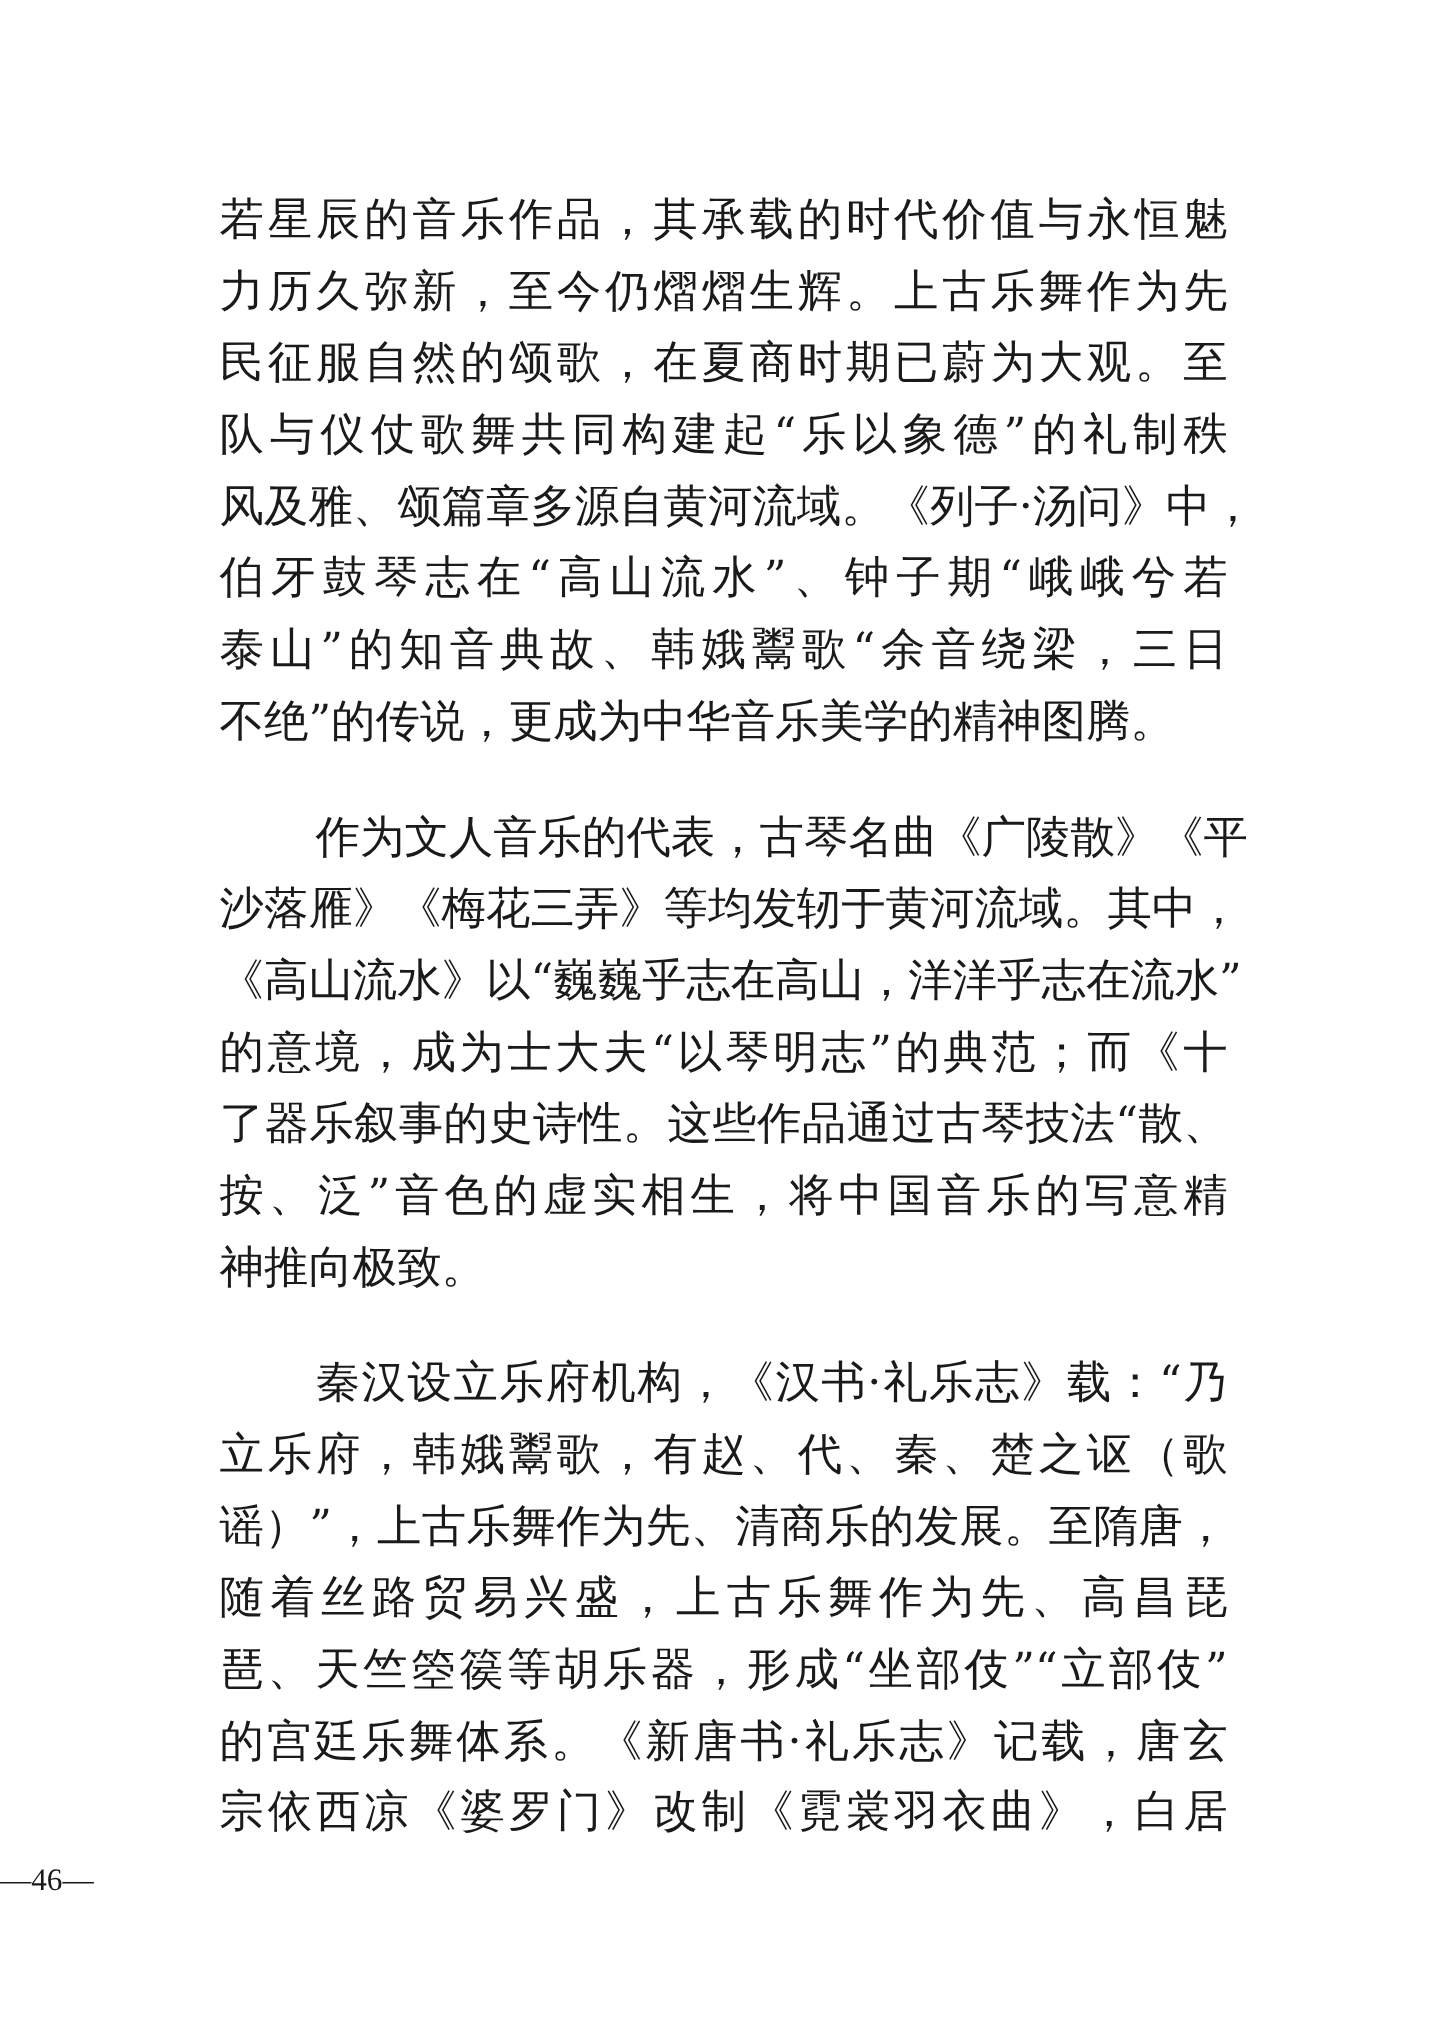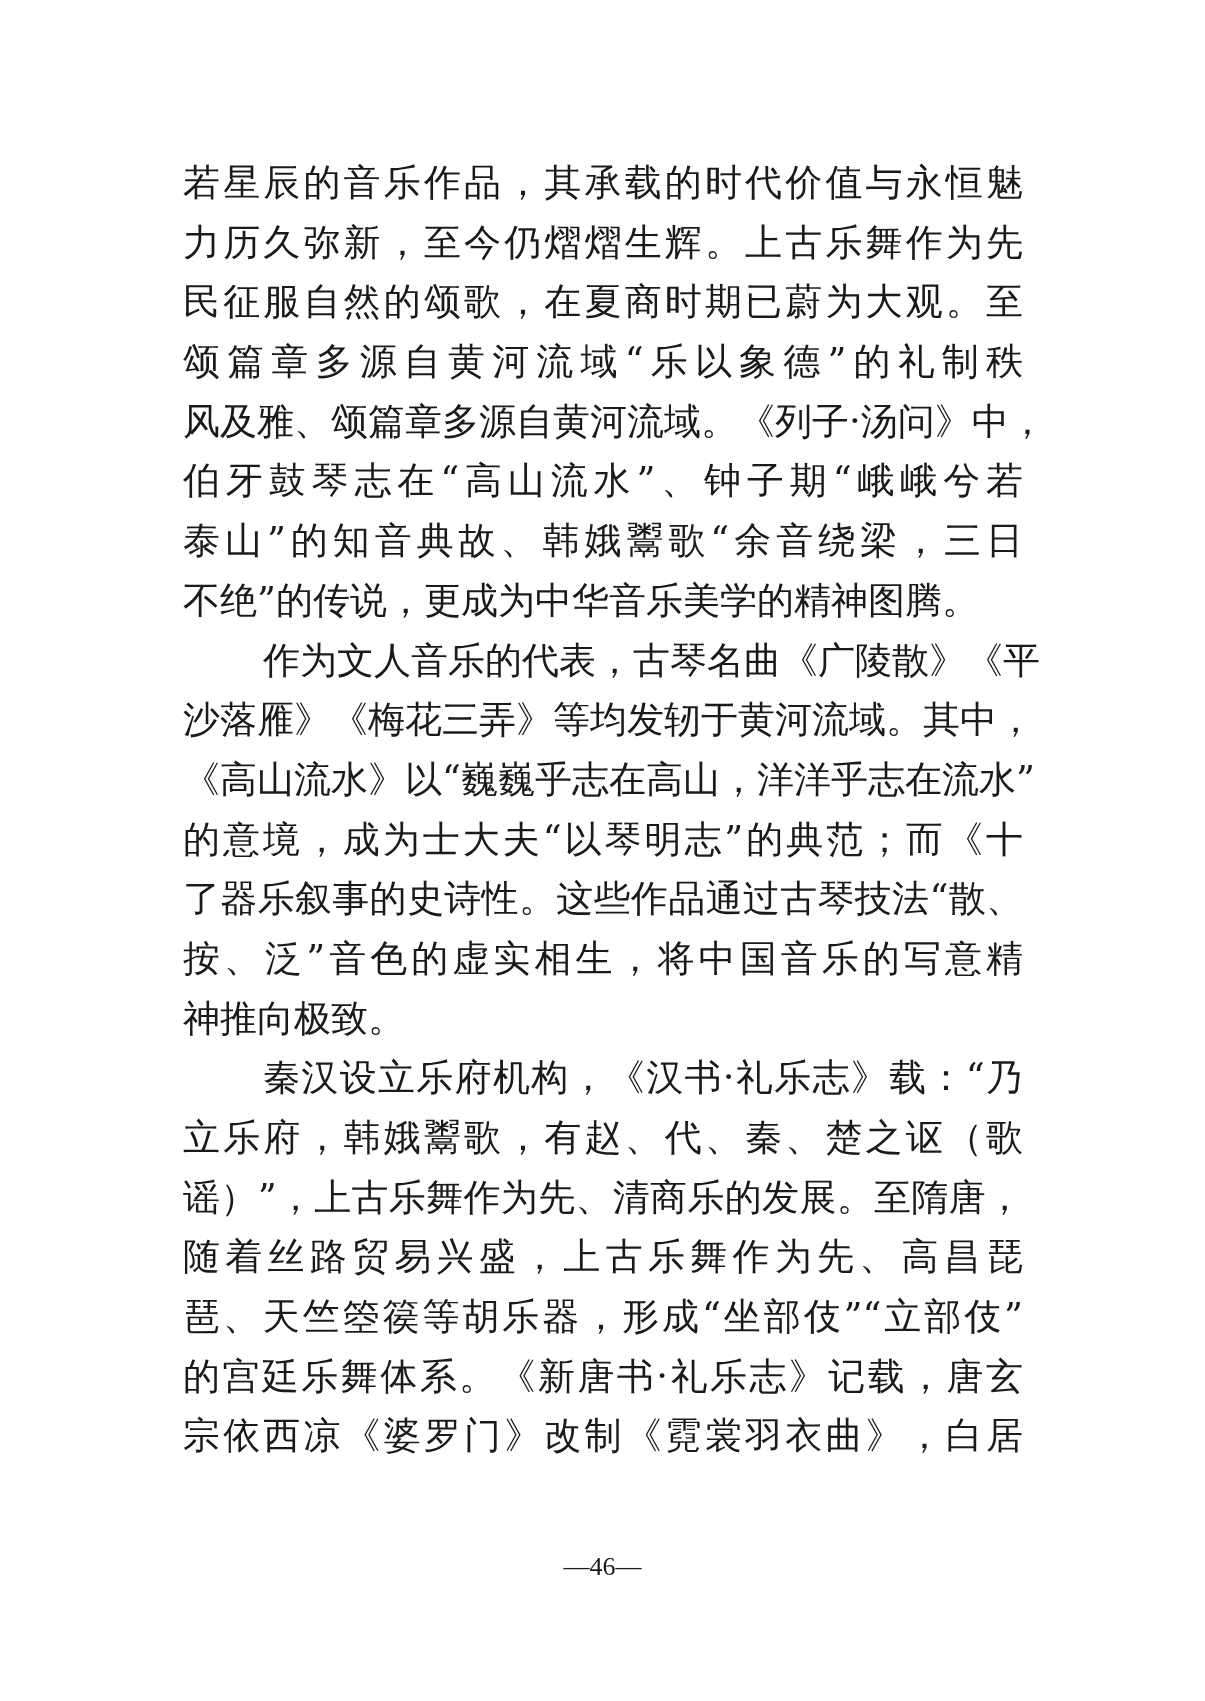--- a/index.html
+++ b/index.html
@@ -28,40 +28,40 @@
       white-space: nowrap;
       text-align: justify;
       text-align-last: justify;
       letter-spacing: 0;
     }
     .line.last {
       text-align-last: left;
     }
     .line.indent {
       padding-left: 80px;
+      margin-top: 37px;
     }
     .page-number {
       position: absolute;
       left: 0;
       width: 100%;
       top: 1552px;
-      text-align: center;
       font-size: 26px;
       color: #1a1a1a;
       font-family: "Liberation Serif", serif;
     }
   </style>
 </head>
 <body>
 
 <div class="page-body">
   <div class="line">若星辰的音乐作品，其承载的时代价值与永恒魅</div>
   <div class="line">力历久弥新，至今仍熠熠生辉。上古乐舞作为先</div>
   <div class="line">民征服自然的颂歌，在夏商时期已蔚为大观。至</div>
-  <div class="line">颂篇章多源自黄河流域“乐以象德”的礼制秩</div>
+  <div class="line">队与仪仗歌舞共同构建起“乐以象德”的礼制秩</div>
   <div class="line">风及雅、颂篇章多源自黄河流域。《列子·汤问》中，</div>
   <div class="line">伯牙鼓琴志在“高山流水”、钟子期“峨峨兮若</div>
   <div class="line">泰山”的知音典故、韩娥鬻歌“余音绕梁，三日</div>
   <div class="line last">不绝”的传说，更成为中华音乐美学的精神图腾。</div>
   <div class="line indent">作为文人音乐的代表，古琴名曲《广陵散》《平</div>
   <div class="line">沙落雁》《梅花三弄》等均发轫于黄河流域。其中，</div>
   <div class="line">《高山流水》以“巍巍乎志在高山，洋洋乎志在流水”</div>
   <div class="line">的意境，成为士大夫“以琴明志”的典范；而《十</div>
   <div class="line">了器乐叙事的史诗性。这些作品通过古琴技法“散、</div>
   <div class="line">按、泛”音色的虚实相生，将中国音乐的写意精</div>

